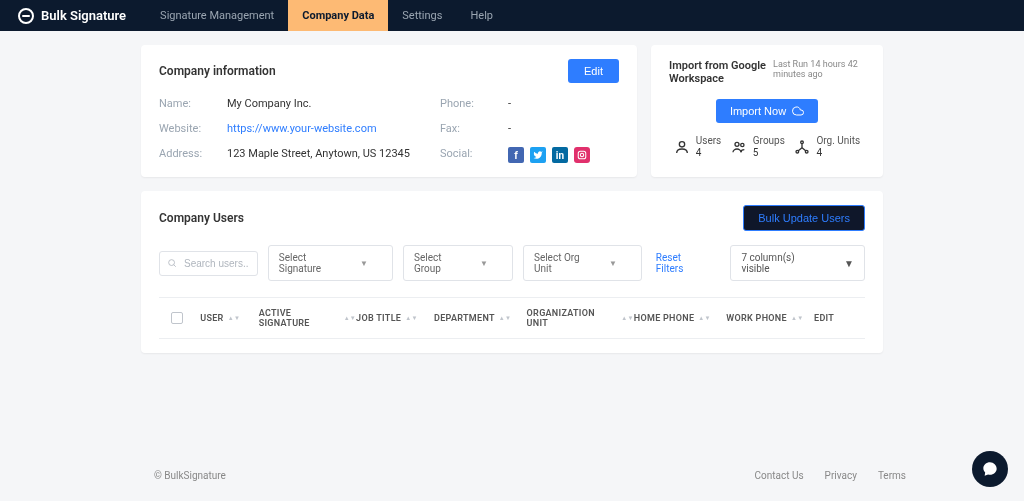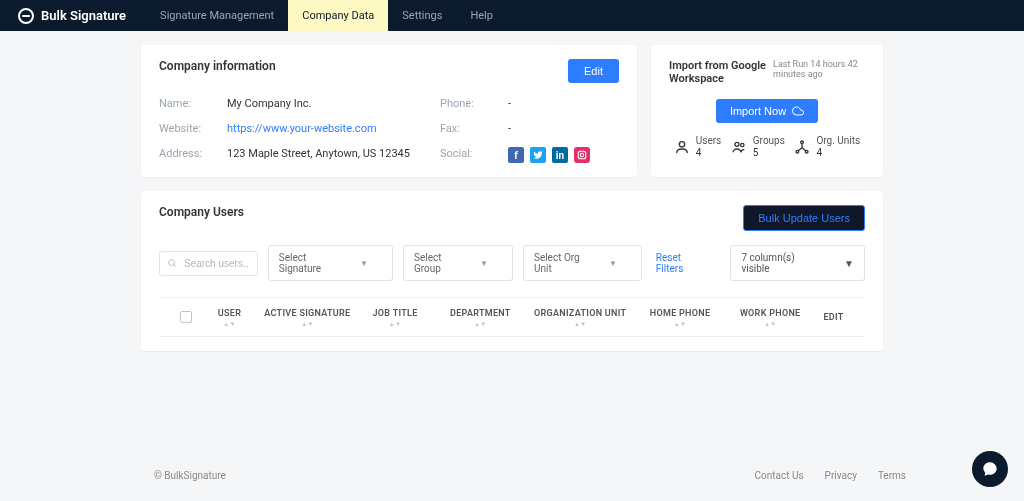--- a/index.html
+++ b/index.html
@@ -5,32 +5,32 @@
 * { box-sizing: border-box; margin: 0; padding: 0; }
 body { font-family: -apple-system, BlinkMacSystemFont, "Segoe UI", Roboto, Helvetica, Arial, sans-serif; background: #f5f6f8; color: #333; font-size: 12px; width: 1024px; height: 501px; overflow: hidden; position: relative; }
 
 
 .topnav { background: #0c1a2e; height: 31px; display: flex; align-items: center; padding: 0 18px; }
 .logo { display: flex; align-items: center; gap: 7px; color: #fff; font-weight: 600; font-size: 13px; }
 .logo-icon { width: 16px; height: 16px; border: 2px solid #fff; border-radius: 50%; position: relative; }
 .logo-icon::after { content: ""; position: absolute; width: 8px; height: 2px; background: #fff; top: 5px; left: 2px; border-radius: 1px; }
 .nav-items { display: flex; margin-left: 20px; gap: 0; }
 .nav-item { color: #9aa5b1; font-size: 11px; padding: 0 14px; height: 31px; display: flex; align-items: center; cursor: pointer; }
-.nav-item.active { color: #fff; background: #fef9c3; color: #0c1a2e; font-weight: 400; }
+.nav-item.active { color: #fff; background: #fdba74; color: #0c1a2e; font-weight: 700; }
 
 
 .page { width: 742px; margin: 14px auto 0; }
 
 
 .top-row { display: flex; gap: 14px; }
 .card { background: #fff; border-radius: 4px; box-shadow: 0 1px 2px rgba(0,0,0,0.06); padding: 14px 18px; }
 .company-card { flex: 1; }
 .import-card { width: 232px; }
 
-.card-header { display: flex; justify-content: space-between; margin-bottom: 14px; }
+.card-header { display: flex; justify-content: space-between; align-items: center; margin-bottom: 14px; }
 .card-title { font-size: 12px; font-weight: 600; color: #333; }
 .btn-primary { background: #2e7dff; color: #fff; border: none; border-radius: 3px; padding: 6px 16px; font-size: 11px; cursor: pointer; font-weight: 500; }
 .btn-outline { background: #0f172a; color: #2e7dff; border: 1px solid #2e7dff; border-radius: 3px; padding: 6px 14px; font-size: 11px; cursor: pointer; font-weight: 500; }
 
 .info-grid { display: flex; gap: 30px; }
 .info-col { display: flex; flex-direction: column; gap: 12px; }
 .info-row { display: flex; gap: 18px; font-size: 11px; }
 .info-label { color: #9aa5b1; width: 50px; }
 .info-value { color: #333; }
 .info-value.link { color: #2e7dff; }
@@ -60,21 +60,21 @@
 .search-input { width: 100%; border: 1px solid #e0e3e8; border-radius: 3px; padding: 6px 8px 6px 24px; font-size: 10px; color: #333; }
 .search-input::placeholder { color: #b0b6be; }
 .select { border: 1px solid #e0e3e8; border-radius: 3px; padding: 6px 24px 6px 10px; font-size: 10px; color: #666; background: #fff; position: relative; cursor: pointer; min-width: 100px; display: flex; align-items: center; justify-content: space-between; gap: 10px; }
 .select .chev { color: #999; font-size: 8px; }
 .reset-link { color: #2e7dff; font-size: 10px; cursor: pointer; margin-left: 4px; }
 .spacer { flex: 1; }
 .cols-select { border: 1px solid #e0e3e8; border-radius: 3px; padding: 6px 10px; font-size: 10px; color: #555; background: #fff; cursor: pointer; display: flex; align-items: center; gap: 20px; }
 
 
 .table-header { display: flex; align-items: center; padding: 10px 12px; font-size: 9px; color: #555; font-weight: 600; letter-spacing: 0.3px; border-top: 1px solid #eceef1; border-bottom: 1px solid #eceef1; }
-.th { display: flex; align-items: center; gap: 4px; flex-direction: column; }
+.th { display: flex; align-items: center; gap: 4px; }
 .th-check { width: 30px; }
 .th-user { width: 60px; }
 .th-sig { width: 100px; }
 .th-job { width: 80px; }
 .th-dept { width: 95px; }
 .th-org { width: 110px; }
 .th-hphone { width: 95px; }
 .th-wphone { width: 90px; }
 .th-edit { width: 40px; text-align: right; }
 .sort { display: inline-flex; flex-direction: column; line-height: 4px; font-size: 6px; color: #c0c5cc; }

